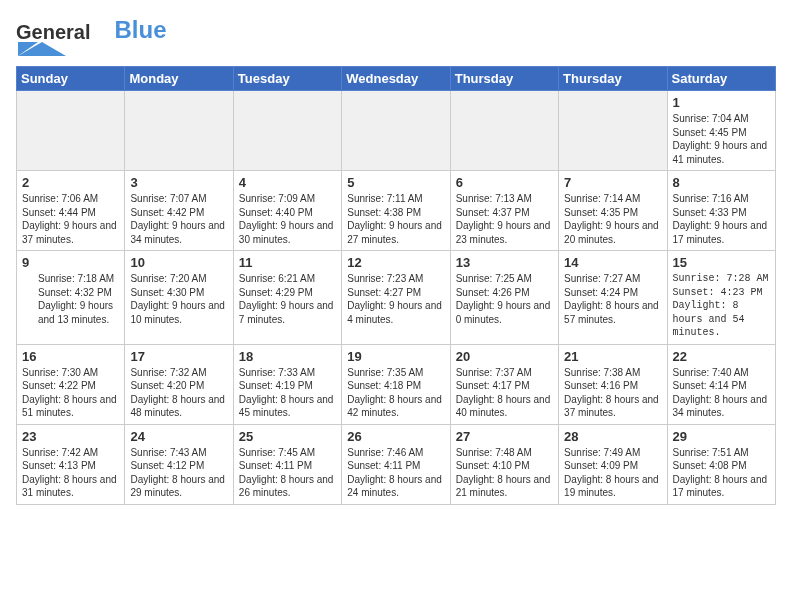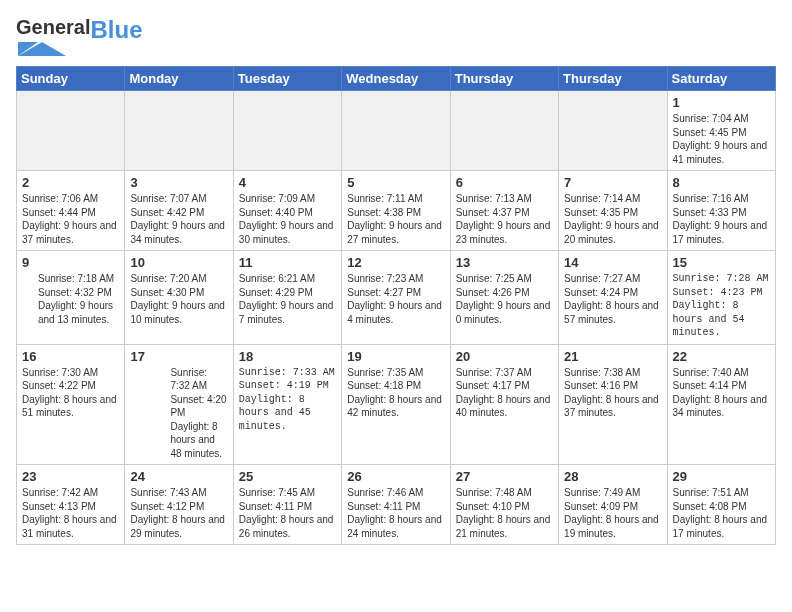--- a/index.html
+++ b/index.html
@@ -16,21 +16,22 @@
       justify-content: space-between;
       margin-bottom: 10px;
     }
     .logo {
       display: flex;
       flex-direction: column;
       align-items: flex-start;
     }
     .logo-row {
       display: flex;
-      align-items: flex-start;
+      align-items: flex-end;
+      gap: 24px;
     }
     .title-area {
       text-align: right;
     }
     .month-title {
       font-size: 32px;
       font-weight: bold;
       color: #333;
       line-height: 1.1;
     }
@@ -224,27 +225,27 @@
       </tr>
       <tr>
         <td>
           <span class="day-number">16</span>
           <div class="day-info" style="white-space: pre-line;">Sunrise: 7:30 AM
 Sunset: 4:22 PM
 Daylight: 8 hours and 51 minutes.</div>
         </td>
         <td>
           <span class="day-number">17</span>
-          <div class="day-info" style="white-space: pre-line; margin-left: 40px;">Sunrise: 7:32 AM
+          <div class="day-info" style="white-space: pre-line;">Sunrise: 7:32 AM
 Sunset: 4:20 PM
 Daylight: 8 hours and 48 minutes.</div>
         </td>
         <td>
           <span class="day-number">18</span>
-          <div class="day-info" style="white-space: pre-line; font-family: Liberation Mono, monospace;">Sunrise: 7:33 AM
+          <div class="day-info" style="white-space: pre-line;">Sunrise: 7:33 AM
 Sunset: 4:19 PM
 Daylight: 8 hours and 45 minutes.</div>
         </td>
         <td>
           <span class="day-number">19</span>
           <div class="day-info" style="white-space: pre-line;">Sunrise: 7:35 AM
 Sunset: 4:18 PM
 Daylight: 8 hours and 42 minutes.</div>
         </td>
         <td>

